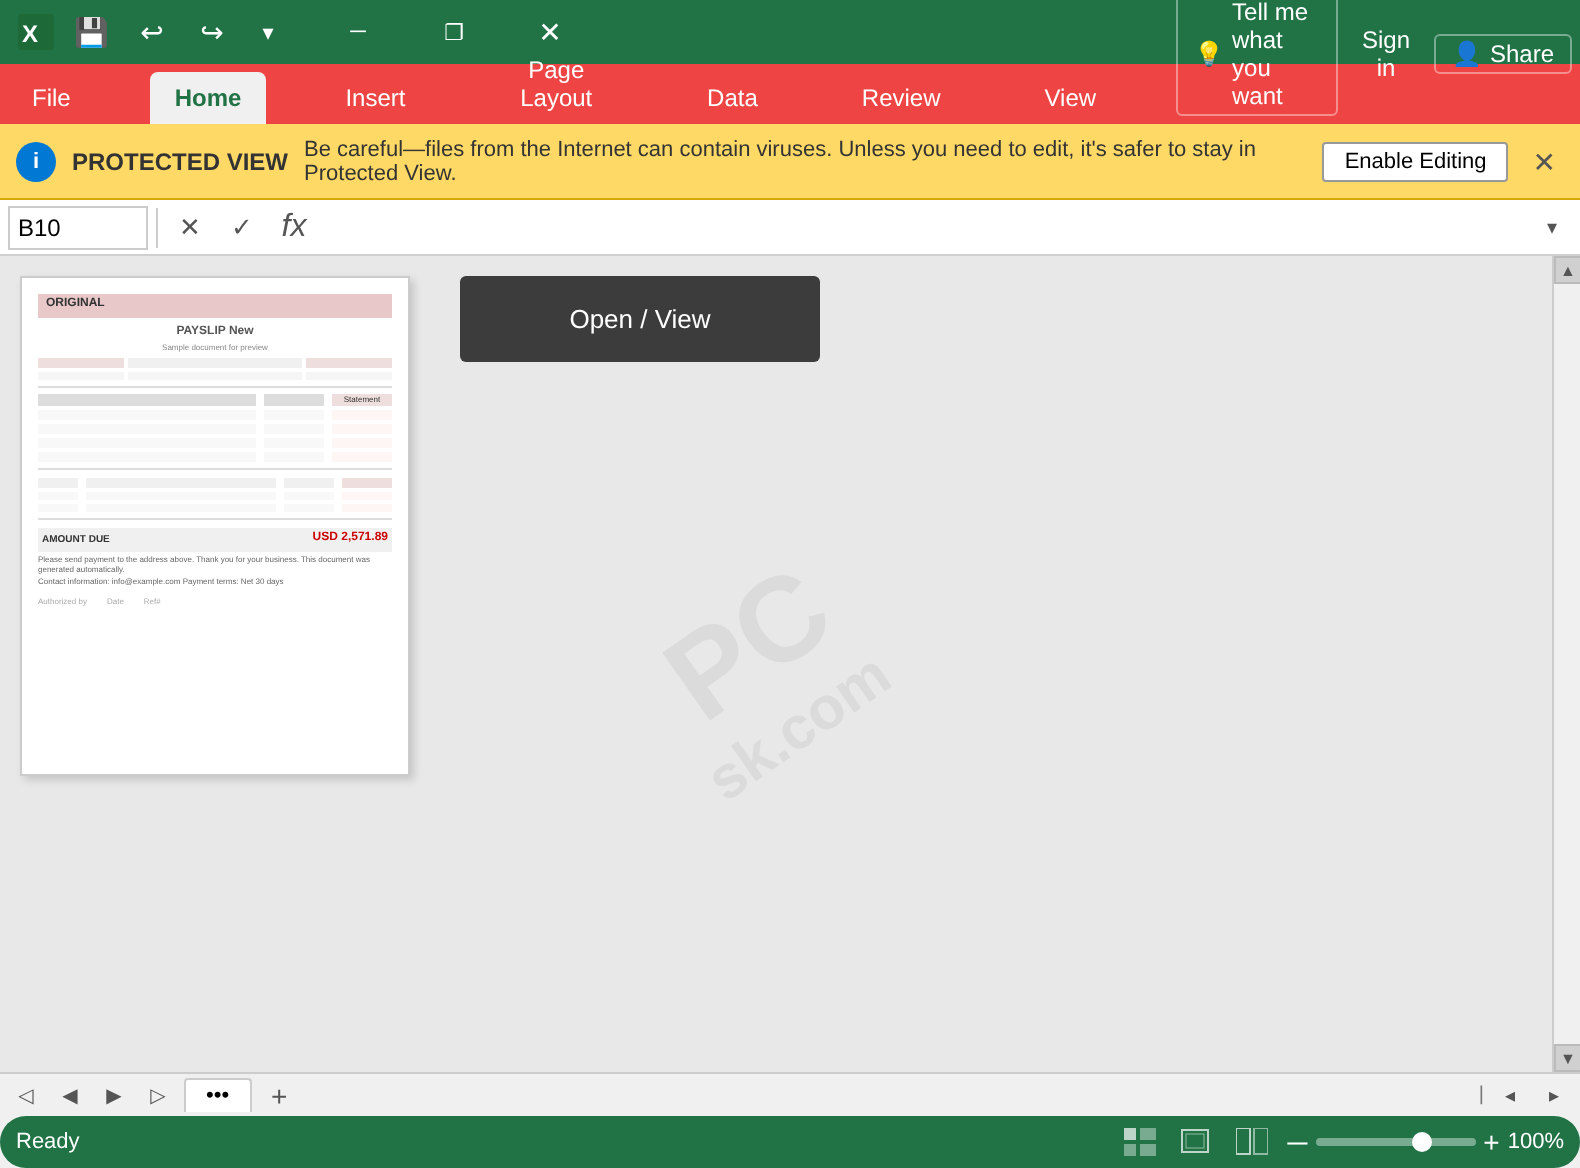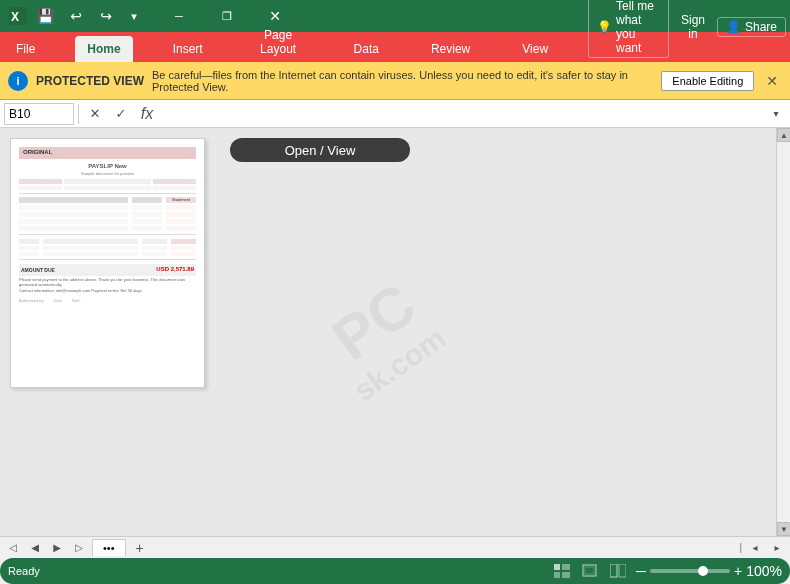--- a/index.html
+++ b/index.html
@@ -209,27 +209,27 @@
     .doc-wide-col { flex: 2; }
     .doc-divider { height: 1px; background: #ddd; margin: 3px 0; }
     .doc-small-text { font-size: 4px; color: #666; margin: 2px 0; line-height: 1.2; }
 
     
     .open-view-btn {
       position: absolute;
       top: 10px;
       left: 230px;
       width: 180px;
-      height: 24px;
+      height: 43px;
       background: #3c3c3c;
       color: white;
       border: none;
       font-size: 13px;
       cursor: pointer;
-      border-radius: 14px;
+      border-radius: 3px;
       display: flex; align-items: center; justify-content: center;
     }
 
     
     .watermark {
       position: absolute;
       top: 50%;
       left: 50%;
       transform: translate(-50%, -50%) rotate(-20deg);
       font-size: 80px;
@@ -303,21 +303,21 @@
       color: white; font-size: 14px; cursor: pointer; background: none; border: none;
     }
     .zoom-track {
       width: 80px; height: 4px; background: rgba(255,255,255,0.4); border-radius: 2px;
       position: relative;
     }
     .zoom-thumb {
       width: 10px; height: 10px; background: white; border-radius: 50%;
       position: absolute; top: -3px; left: 60%;
     }
-    .zoom-pct { color: white; font-size: 14px; }
+    .zoom-pct { color: white; font-size: 11px; }
   </style>
 </head>
 <body>
 
 <div class="title-bar">
   <div class="title-bar-icon">
     <svg width="18" height="18" viewBox="0 0 18 18">
       <rect width="18" height="18" rx="2" fill="#1d6a38"></rect>
       <text x="2" y="14" font-size="12" fill="white" font-weight="bold">X</text>
     </svg>

